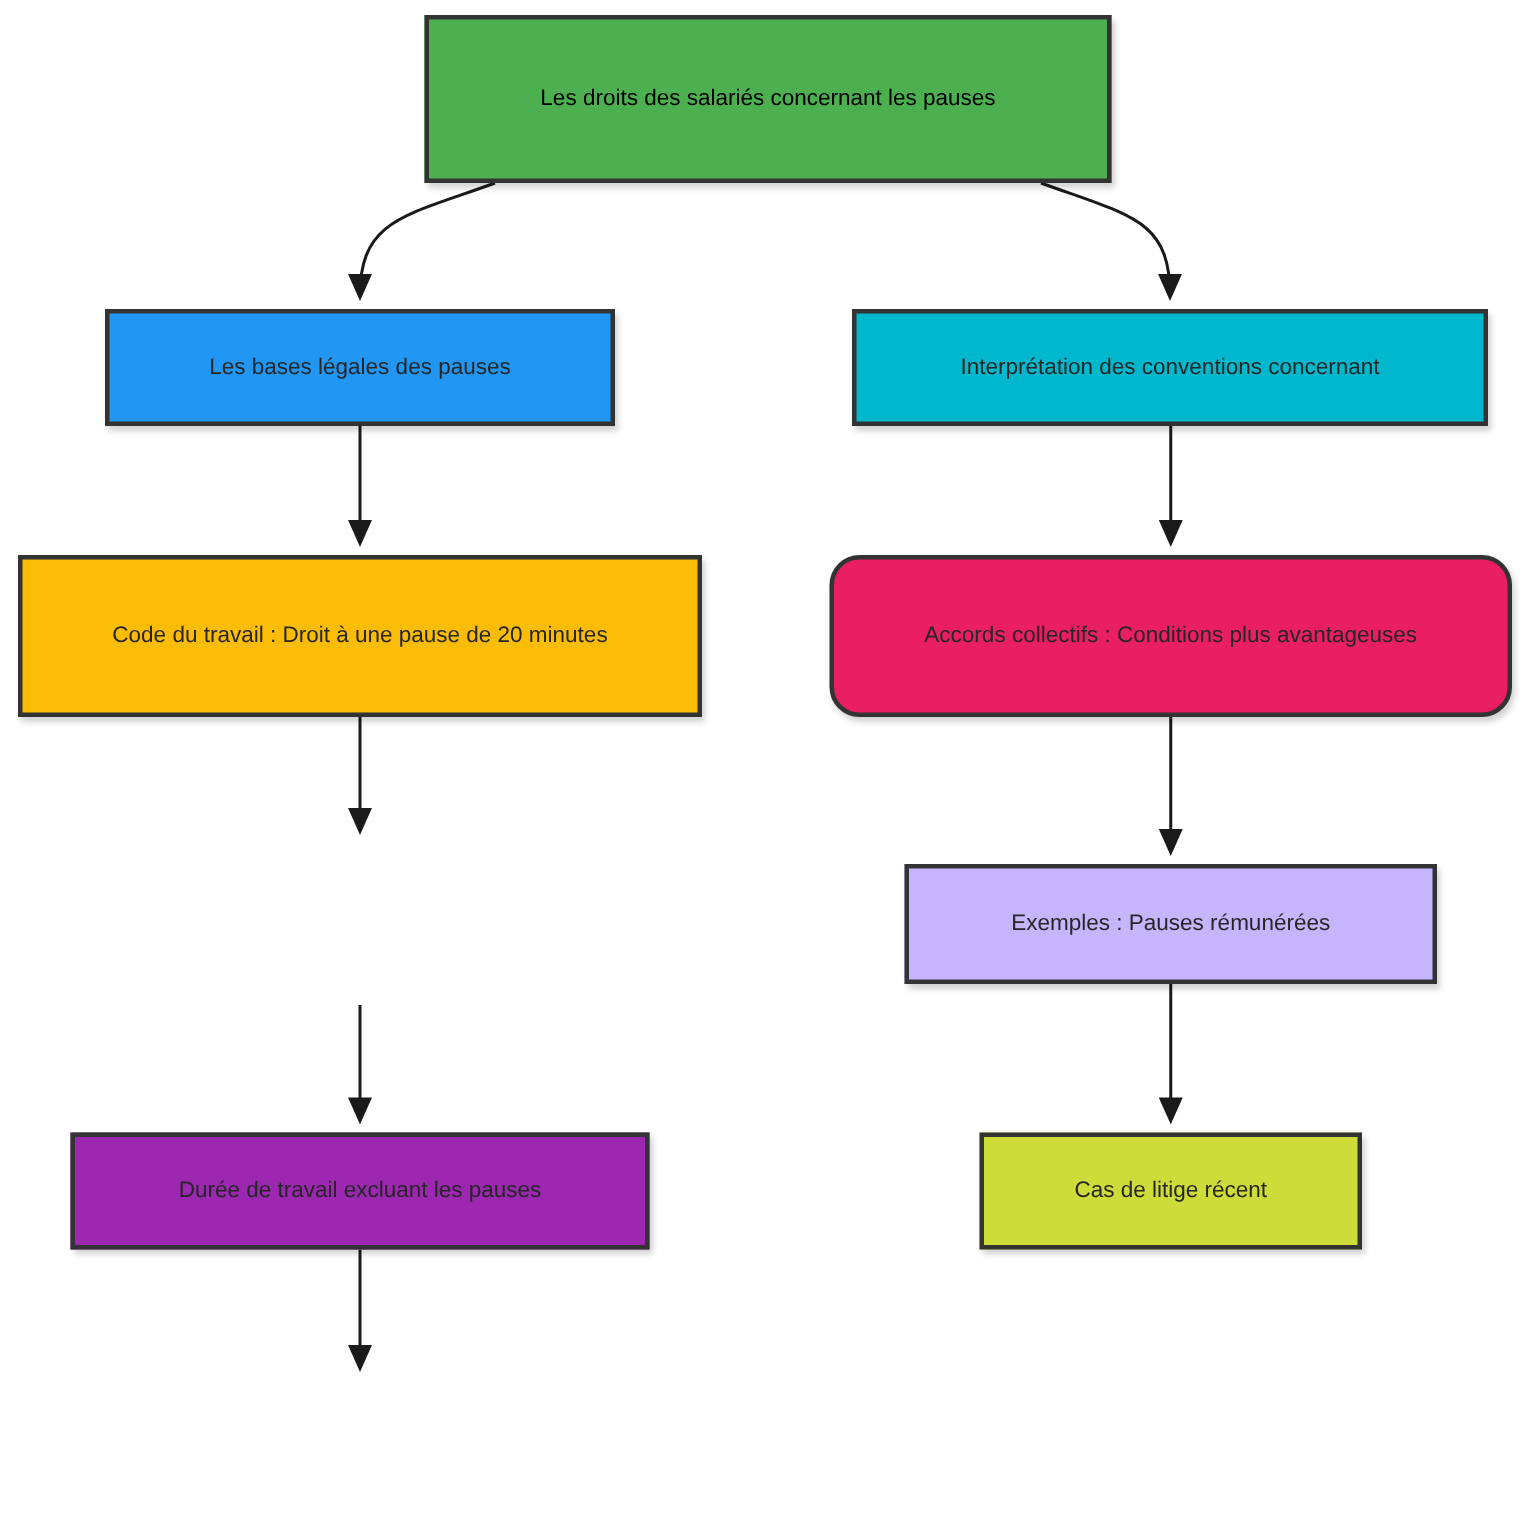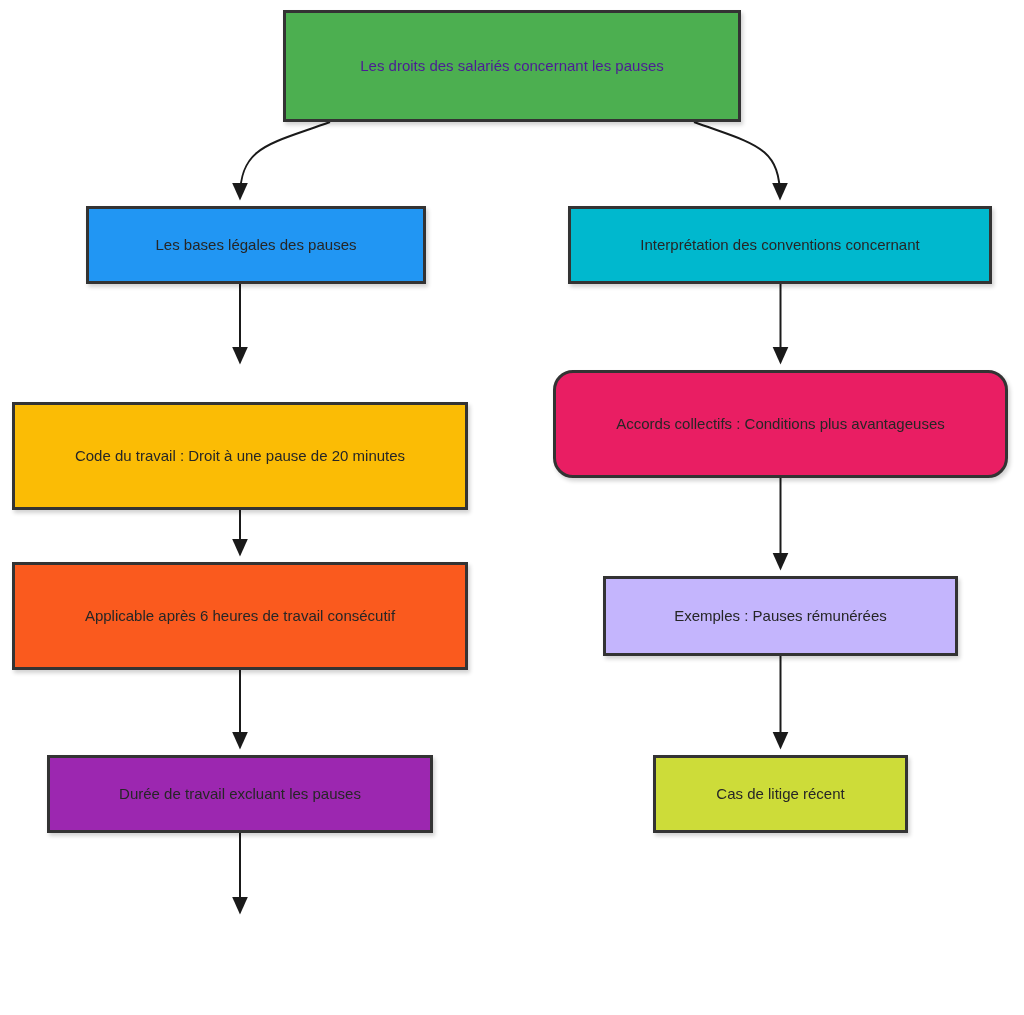--- a/index.html
+++ b/index.html
@@ -59,31 +59,28 @@
       <path d="M330,122 C270,144 240,146 240,197" fill="none" stroke="#1a1a1a" stroke-width="2" marker-end="url(#arrowhead)"></path>
       <path d="M694,122 C754,144 780,146 780,197" fill="none" stroke="#1a1a1a" stroke-width="2" marker-end="url(#arrowhead)"></path>
       <path d="M240,284 L240,361" fill="none" stroke="#1a1a1a" stroke-width="2" marker-end="url(#arrowhead)"></path>
       <path d="M240,478 L240,553" fill="none" stroke="#1a1a1a" stroke-width="2" marker-end="url(#arrowhead)"></path>
       <path d="M240,670 L240,746" fill="none" stroke="#1a1a1a" stroke-width="2" marker-end="url(#arrowhead)"></path>
       <path d="M240,833 L240,911" fill="none" stroke="#1a1a1a" stroke-width="2" marker-end="url(#arrowhead)"></path>
       <path d="M780.5,284 L780.5,361" fill="none" stroke="#1a1a1a" stroke-width="2" marker-end="url(#arrowhead)"></path>
       <path d="M780.5,478 L780.5,567" fill="none" stroke="#1a1a1a" stroke-width="2" marker-end="url(#arrowhead)"></path>
       <path d="M780.5,656 L780.5,746" fill="none" stroke="#1a1a1a" stroke-width="2" marker-end="url(#arrowhead)"></path>
     </svg>
-<div class="node" style="left: 283px; top: 10px; width: 458px; height: 112px; background: rgb(76, 175, 80); border-color: rgb(51, 51, 51); color: #4c1d95;">
+<div class="node" style="left: 283px; top: 10px; width: 458px; height: 112px; background: rgb(76, 175, 80); border-color: rgb(51, 51, 51); color: #000000;">
       <span class="node-label">Les droits des salariés concernant les pauses</span>
     </div>
-    <div class="node" style="left: 70px; top: 206px; width: 340px; height: 78px; background: rgb(33, 150, 243); border-color: rgb(51, 51, 51); color: rgb(38, 38, 38); margin-left: 16px;">
+    <div class="node" style="left: 70px; top: 206px; width: 340px; height: 78px; background: rgb(33, 150, 243); border-color: rgb(51, 51, 51); color: rgb(38, 38, 38);">
       <span class="node-label">Les bases légales des pauses</span>
     </div>
-    <div class="node" style="left: 12px; top: 370px; width: 456px; height: 108px; background: rgb(251, 188, 5); border-color: rgb(51, 51, 51); color: rgb(38, 38, 38); margin-top: 32px;">
+    <div class="node" style="left: 12px; top: 370px; width: 456px; height: 108px; background: rgb(251, 188, 5); border-color: rgb(51, 51, 51); color: rgb(38, 38, 38);">
       <span class="node-label">Code du travail : Droit à une pause de 20 minutes</span>
-    </div>
-    <div class="node" style="left: 12px; top: 562px; width: 456px; height: 108px; background: rgb(250, 90, 30); border-color: rgb(51, 51, 51); color: rgb(38, 38, 38);">
-      <span class="node-label">Applicable après 6 heures de travail consécutif</span>
     </div>
     <div class="node" style="left: 47px; top: 755px; width: 386px; height: 78px; background: rgb(156, 39, 176); border-color: rgb(51, 51, 51); color: rgb(38, 38, 38);">
       <span class="node-label">Durée de travail excluant les pauses</span>
     </div>
     <div class="node" style="left: 568px; top: 206px; width: 424px; height: 78px; background: rgb(0, 184, 206); border-color: rgb(51, 51, 51); color: rgb(38, 38, 38);">
       <span class="node-label">Interprétation des conventions concernant</span>
     </div>
     <div class="node" style="left: 553px; top: 370px; width: 455px; height: 108px; background: rgb(233, 30, 99); border-color: rgb(51, 51, 51); color: rgb(38, 38, 38); border-radius: 20px;">
       <span class="node-label">Accords collectifs : Conditions plus avantageuses</span>
     </div>

